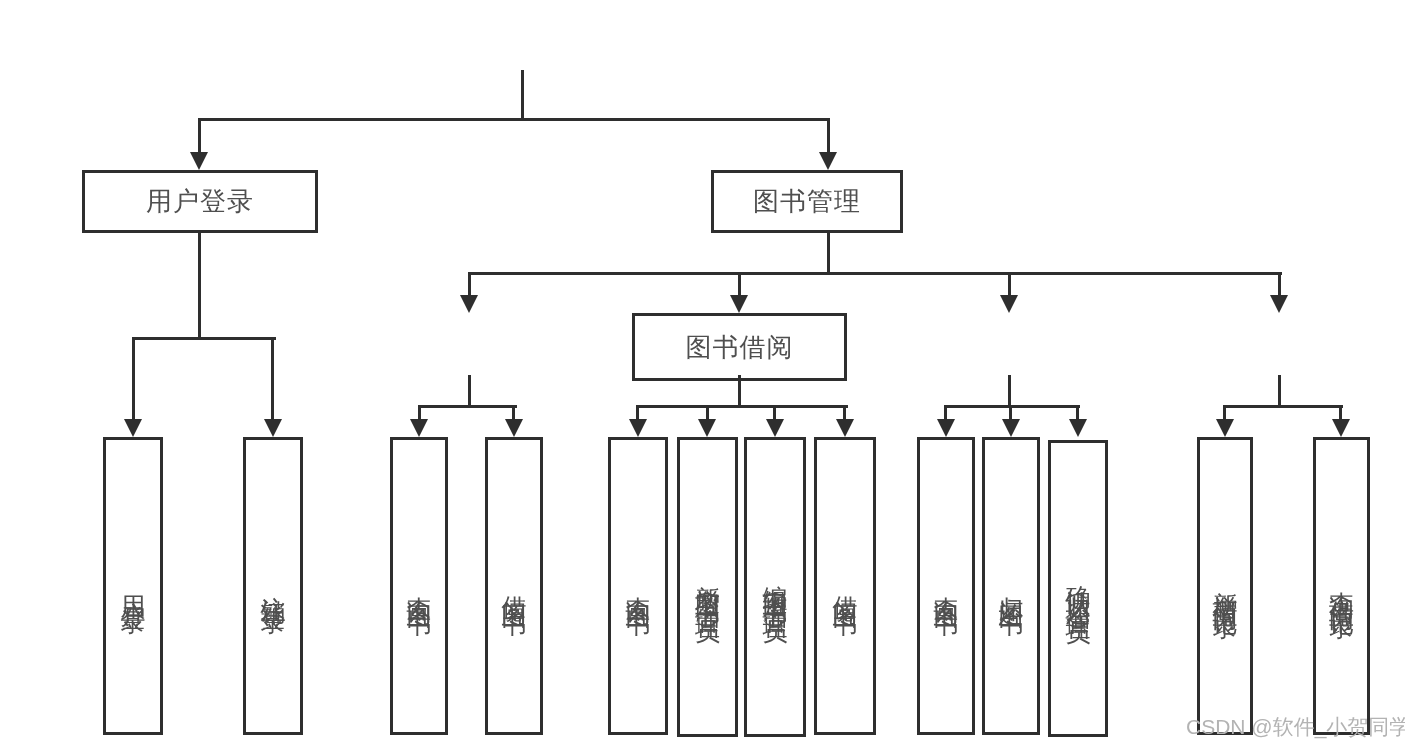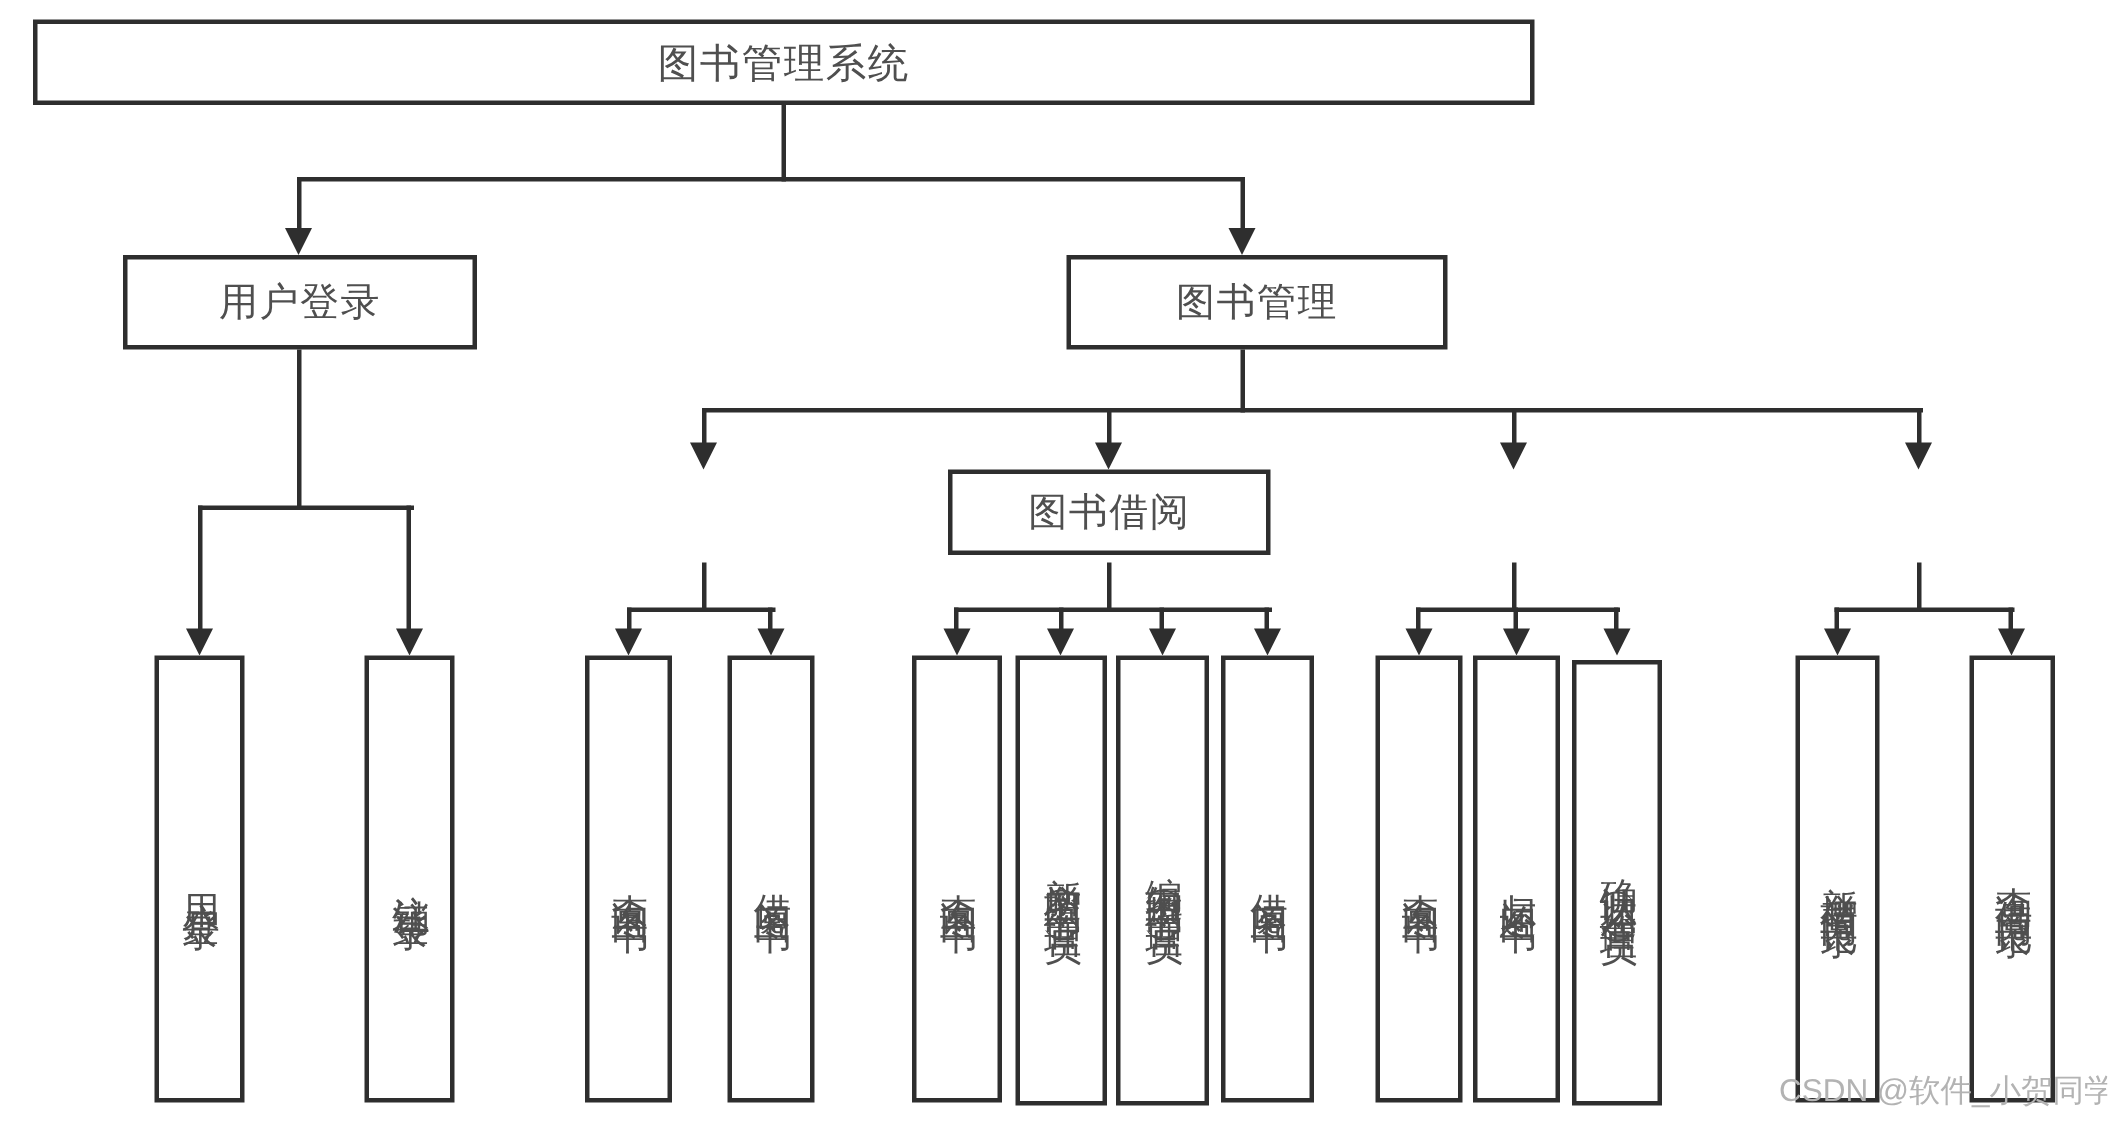--- a/index.html
+++ b/index.html
@@ -50,35 +50,32 @@
     color:var(--watermark);
     z-index:10;
     white-space:nowrap;
   }
 </style>
 </head>
 <body>
 
 <div id="stage">
 
-  <div class="box hbox rootbox" style="left:22px;top:13px;width:1001px;height:57px;">
-    <span>图书管理系统</span>
-  </div>
 
   <div class="vline" style="left:521px;top:70px;width:3px;height:51px;"></div>
   <div class="hline" style="left:198px;top:118px;width:632px;height:3px;"></div>
   <div class="vline" style="left:198px;top:118px;width:3px;height:37px;"></div>
   <div class="arrow" style="left:190px;top:152px;"></div>
   <div class="vline" style="left:827px;top:118px;width:3px;height:37px;"></div>
   <div class="arrow" style="left:819px;top:152px;"></div>
 
   <div class="box hbox" style="left:82px;top:170px;width:236px;height:63px;">
     <span>用户登录</span>
   </div>
-  <div class="box hbox" style="left:711px;top:170px;width:254px;height:63px;">
+  <div class="box hbox" style="left:711px;top:170px;width:192px;height:63px;">
     <span>图书管理</span>
   </div>
 
   <div class="vline" style="left:198px;top:233px;width:3px;height:107px;"></div>
   <div class="hline" style="left:132px;top:337px;width:144px;height:3px;"></div>
   <div class="vline" style="left:132px;top:337px;width:3px;height:86px;"></div>
   <div class="arrow" style="left:124px;top:419px;"></div>
   <div class="vline" style="left:271px;top:337px;width:3px;height:86px;"></div>
   <div class="arrow" style="left:264px;top:419px;"></div>
 
@@ -86,21 +83,21 @@
   <div class="hline" style="left:468px;top:272px;width:814px;height:3px;"></div>
   <div class="vline" style="left:468px;top:272px;width:3px;height:26px;"></div>
   <div class="arrow" style="left:460px;top:295px;"></div>
   <div class="vline" style="left:738px;top:272px;width:3px;height:26px;"></div>
   <div class="arrow" style="left:730px;top:295px;"></div>
   <div class="vline" style="left:1008px;top:272px;width:3px;height:26px;"></div>
   <div class="arrow" style="left:1000px;top:295px;"></div>
   <div class="vline" style="left:1278px;top:272px;width:3px;height:26px;"></div>
   <div class="arrow" style="left:1270px;top:295px;"></div>
 
-  <div class="box hbox" style="left:632px;top:313px;width:215px;height:57px;">
+  <div class="box hbox" style="left:632px;top:313px;width:215px;height:68px;">
     <span>图书借阅</span>
   </div>
 
   <div class="vline" style="left:468px;top:375px;width:3px;height:33px;"></div>
   <div class="hline" style="left:418px;top:405px;width:99px;height:3px;"></div>
   <div class="vline" style="left:418px;top:405px;width:3px;height:18px;"></div>
   <div class="arrow" style="left:410px;top:419px;"></div>
   <div class="vline" style="left:512px;top:405px;width:3px;height:18px;"></div>
   <div class="arrow" style="left:505px;top:419px;"></div>
 

